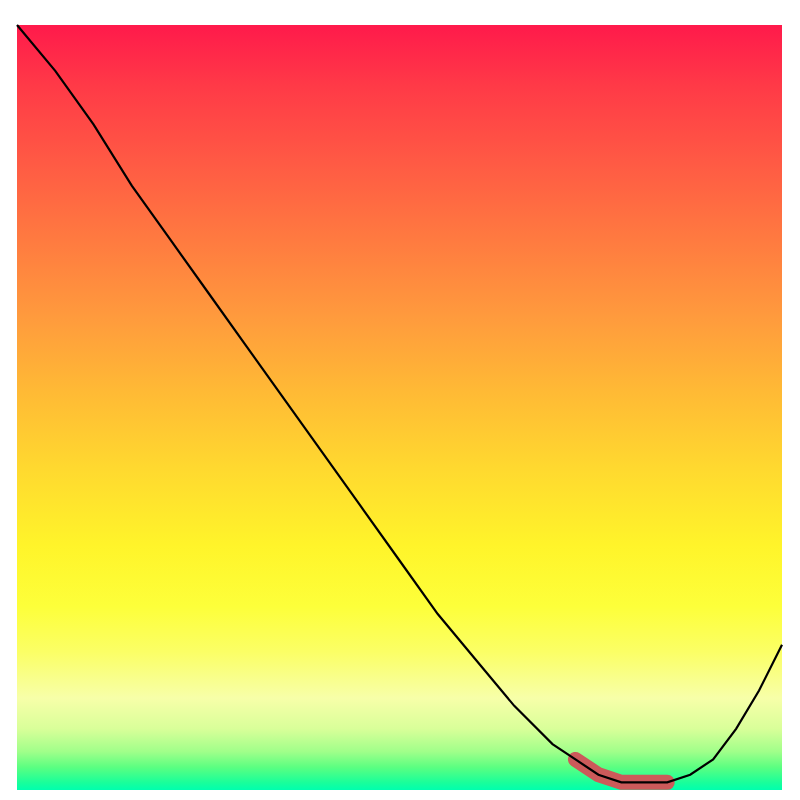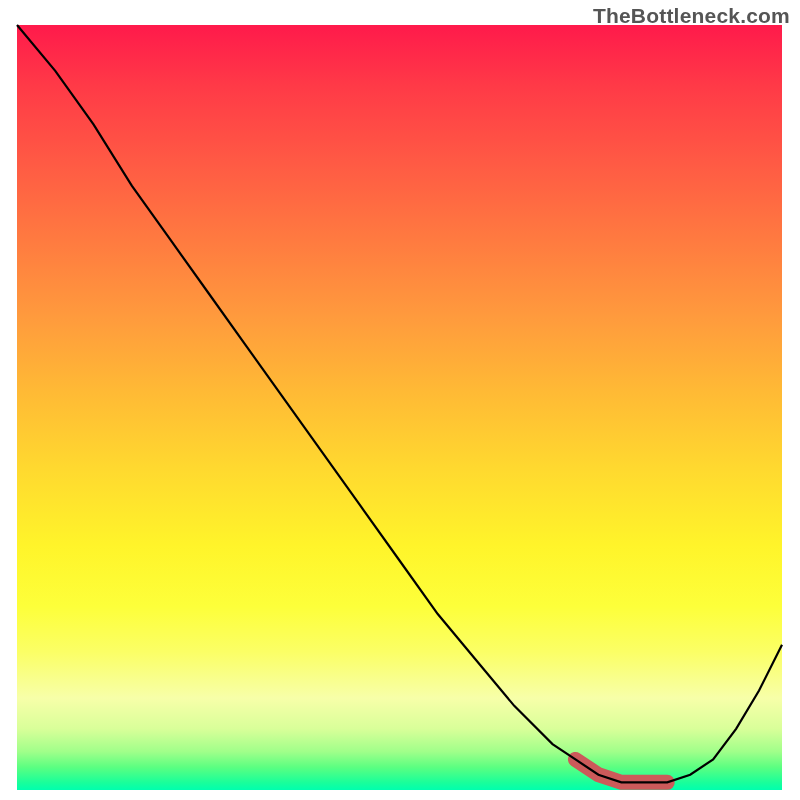--- a/index.html
+++ b/index.html
@@ -75,21 +75,20 @@
     fill: none;
     stroke: #cc5a5a;
     stroke-width: 15;
     stroke-linecap: round;
   }
 </style>
 </head>
 <body>
 
 <div class="chart-container">
-  <div class="watermark">TheBottleneck.com</div>
 
   <div class="plot-area">
     <div class="gradient-bg"></div>
 
     <svg class="curve-layer" viewBox="0 0 765 765" preserveAspectRatio="none">
       <path class="highlight-curve" d="M558.45,734.40 L581.40,749.70 L604.35,757.35 L627.30,757.35 L650.25,757.35 "></path>
       <path class="main-curve" d="M0.00,0.00 L38.25,45.90 L76.50,99.45 L114.75,160.65 L153.00,214.20 L191.25,267.75 L229.50,321.30 L267.75,374.85 L306.00,428.40 L344.25,481.95 L382.50,535.50 L420.75,589.05 L459.00,634.95 L497.25,680.85 L535.50,719.10 L558.45,734.40 L581.40,749.70 L604.35,757.35 L627.30,757.35 L650.25,757.35 L673.20,749.70 L696.15,734.40 L719.10,703.80 L742.05,665.55 L765.00,619.65 "></path>
     </svg>
   </div>
 </div>

